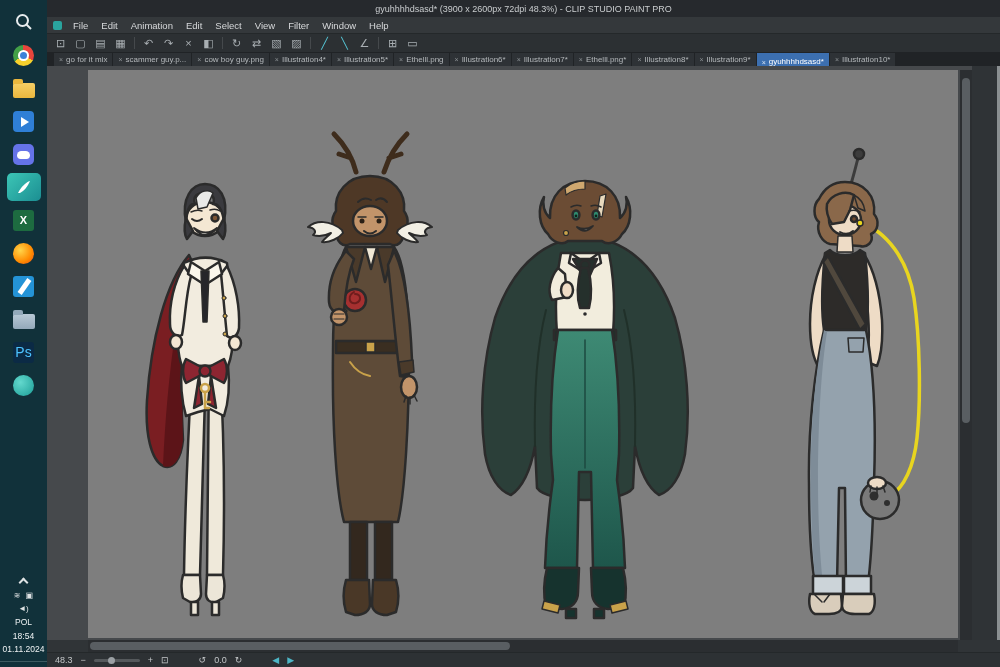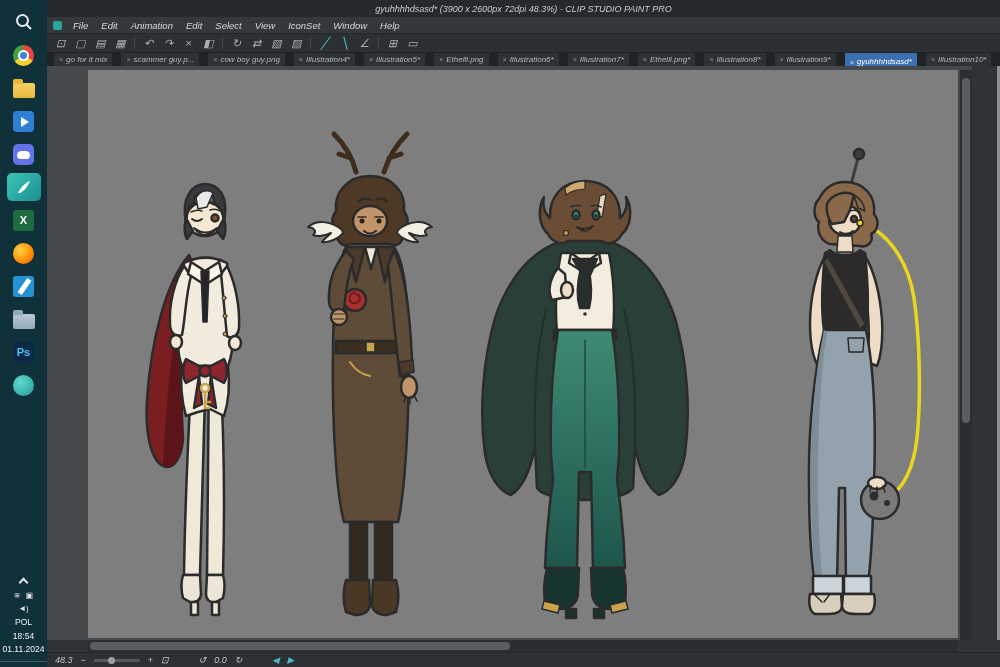--- a/index.html
+++ b/index.html
@@ -19,40 +19,40 @@
   .folder.gray{background:linear-gradient(#b9c9d6,#93a9ba);}
   .folder.gray::before{background:#93a9ba;}
   .movies{width:21px;height:21px;border-radius:4px;background:#2f7fd6;position:relative;}
   .movies::before{content:"";position:absolute;left:8px;top:6px;border-left:8px solid #fff;border-top:5px solid transparent;border-bottom:5px solid transparent;}
   .discord{width:21px;height:21px;border-radius:5px;background:#6573e8;position:relative;}
   .discord::before{content:"";position:absolute;left:4px;top:7px;width:13px;height:8px;background:#fff;border-radius:6px 6px 5px 5px;}
   .excel{width:21px;height:21px;border-radius:3px;background:#1d6b40;color:#fff;font-size:11px;font-weight:bold;display:flex;align-items:center;justify-content:center;}
   .firefox{width:21px;height:21px;border-radius:50%;background:radial-gradient(circle at 35% 35%,#ffd54a,#ff8a00 60%,#e64a19);}
   .vscode{width:21px;height:21px;border-radius:3px;background:#2493d6;position:relative;overflow:hidden;}
   .vscode::before{content:"";position:absolute;left:9px;top:2px;width:5px;height:17px;background:#fff;transform:rotate(35deg);}
-  .photoshop{width:21px;height:21px;border-radius:3px;background:#0b2a45;color:#4cc2ff;font-size:11px;font-weight:bold;display:flex;align-items:center;justify-content:center;}
+  .photoshop{width:21px;height:21px;border-radius:3px;background:#0b2a45;color:#4cc2ff;font-size:14px;font-weight:normal;display:flex;align-items:center;justify-content:center;}
   .tealapp{width:21px;height:21px;border-radius:50%;background:radial-gradient(circle at 35% 35%,#63d8cd,#1b9e97);}
   .tb-bottom{margin-top:auto;display:flex;flex-direction:column;align-items:center;gap:3px;padding-bottom:0;width:100%;}
   .chev{width:7px;height:7px;border-left:2px solid #dfe3e4;border-top:2px solid #dfe3e4;transform:rotate(45deg);margin-bottom:2px;}
   .tray-row{display:flex;gap:5px;}
   .tray-glyph{font-size:8px;color:#dfe3e4;line-height:10px;}
   .tb-text{font-size:8.5px;color:#eef2f3;text-align:center;line-height:1.25;}
   .show-desktop{width:100%;height:6px;border-top:1px solid #3d5a60;margin-top:3px;}
 
   
-  .app{position:absolute;left:47px;top:0;width:953px;height:667px;background:#303437;font-style:italic;}
+  .app{position:absolute;left:47px;top:0;width:953px;height:667px;background:#303437;}
   .titlebar{height:17px;background:#26292d;color:#c9ccce;font-size:9px;display:flex;align-items:center;justify-content:center;}
   .menubar{height:16px;background:#34383b;display:flex;align-items:center;padding-left:6px;gap:13px;font-size:9.5px;color:#d6d8da;}
   .menubar .app-ico{width:9px;height:9px;border-radius:2px;background:#2aa49e;margin-right:-2px;}
   .menu-item{cursor:default;}
   .toolbar{height:19px;background:#2c3033;display:flex;align-items:center;padding-left:7px;gap:7px;color:#a9afb3;font-size:11px;border-top:1px solid #24282a;}
   .t-ico{width:13px;text-align:center;line-height:13px;}
   .t-ico.active{color:#56c8d8;}
   .t-sep{width:1px;height:12px;background:#45494c;}
-  .tabbar{height:14px;background:#202326;display:flex;align-items:flex-end;padding-left:7px;gap:9px;}
+  .tabbar{height:14px;background:#202326;display:flex;align-items:flex-end;padding-left:7px;gap:1px;}
   .tab{height:13px;background:#2e3236;color:#b4b8bb;font-size:8px;display:flex;align-items:center;padding:0 5px;gap:3px;white-space:nowrap;}
   .tab .x{font-size:7px;color:#8b9093;}
   .tab.active{background:#3c6fb0;color:#fff;align-items:flex-end;}
   .tab.active .x{color:#d6e4f5;}
 
   .content{position:absolute;top:66px;left:0;right:0;bottom:27px;background:#46494c;}
   .canvas{position:absolute;left:41px;top:4px;width:870px;height:568px;background:#7e7e7e;}
   .canvas svg{display:block;}
   .vscroll{position:absolute;left:913px;top:4px;width:12px;bottom:0;background:#2b2e31;}
   .vscroll .thumb{position:absolute;left:2px;right:2px;top:8px;height:345px;background:#595e62;border-radius:5px;}
@@ -144,21 +144,21 @@
     </div>
 
     <nav class="menubar">
       <span class="app-ico"></span>
       <span class="menu-item">File</span>
       <span class="menu-item">Edit</span>
       <span class="menu-item">Animation</span>
       <span class="menu-item">Edit</span>
       <span class="menu-item">Select</span>
       <span class="menu-item">View</span>
-      <span class="menu-item">IconSet</span>
+      <span class="menu-item">Filter</span>
       <span class="menu-item">Window</span>
       <span class="menu-item">Help</span>
     </nav>
 
     <div class="toolbar">
       <span class="t-ico">⊡</span>
       <span class="t-ico">▢</span>
       <span class="t-ico">▤</span>
       <span class="t-ico">▦</span>
       <span class="t-sep"></span>

